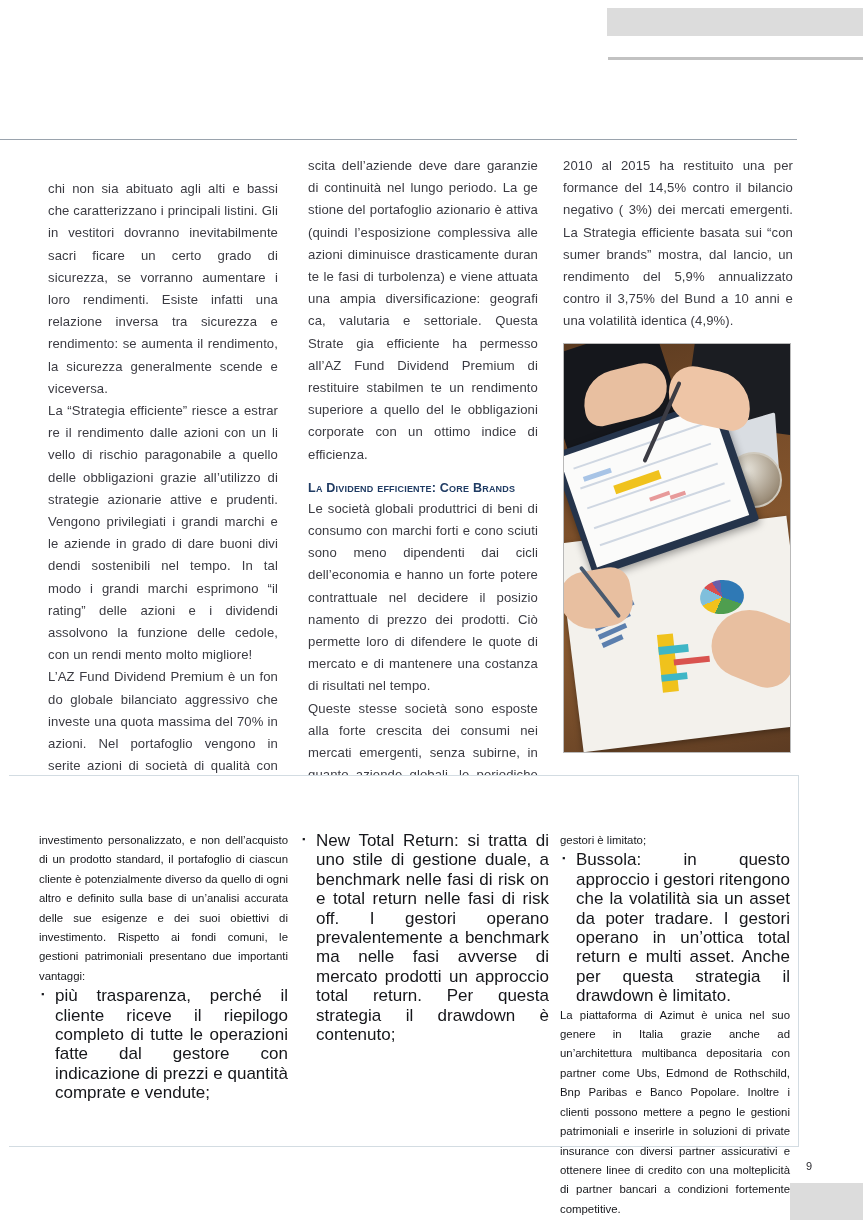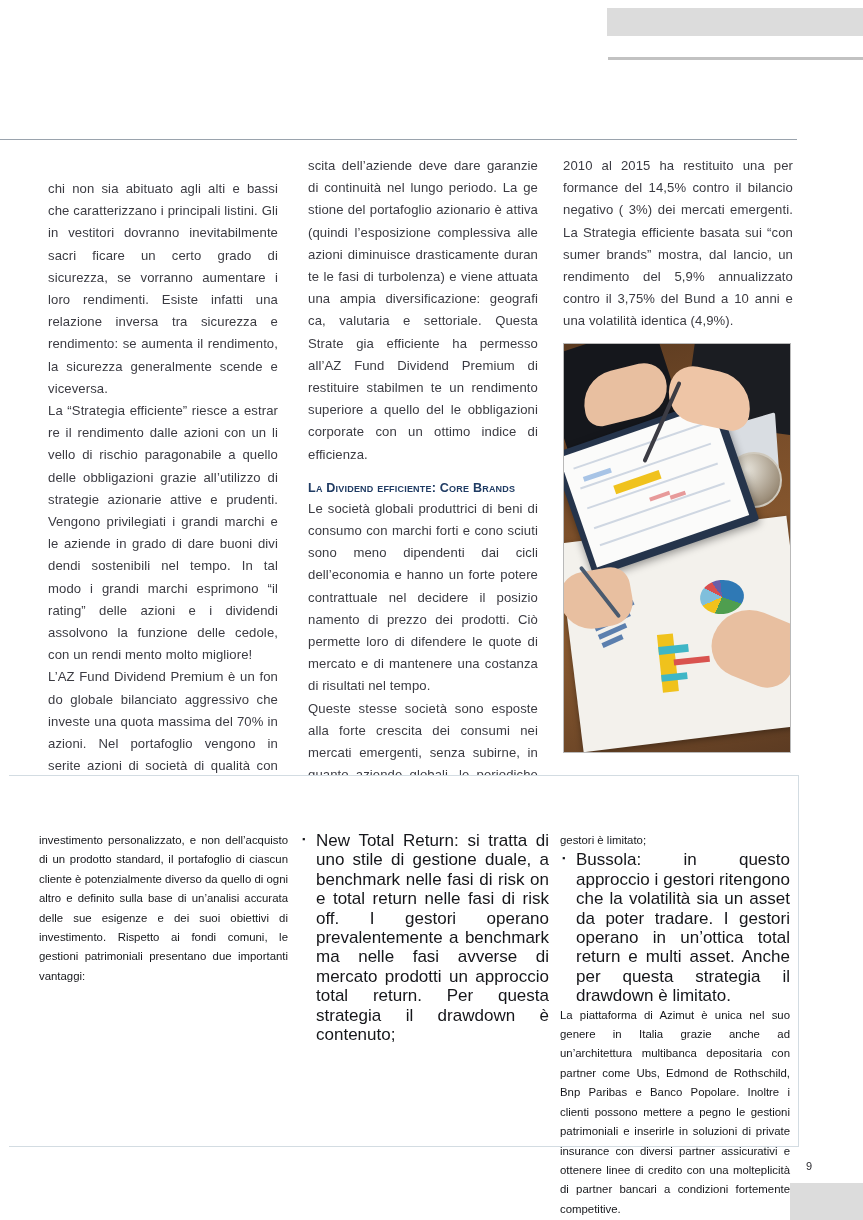--- a/index.html
+++ b/index.html
@@ -335,20 +335,21 @@
     <div class="ph-pen2"></div>
   </div>
 </div>
 
 <div class="lower-box">
   <div class="lower-cols">
 
     <div class="lcol lcol-1">
       <p class="small-text">investimento personalizzato, e non dell’acquisto di un prodotto standard, il portafoglio di ciascun cliente è potenzialmente diverso da quello di ogni altro e definito sulla base di un’analisi accurata delle sue esigenze e dei suoi obiettivi di investimento. Rispetto ai fondi comuni, le gestioni patrimoniali presentano due importanti vantaggi:</p>
       <ul class="bullets">
+        <li>più trasparenza, perché il cliente riceve il riepilogo completo di tutte le operazioni fatte dal gestore con indicazione di prezzi e quantità comprate e vendute;</li>
       </ul>
     </div>
 
     <div class="lcol lcol-2">
       <ul class="bullets">
         <li>New Total Return: si tratta di uno stile di gestione duale, a benchmark nelle fasi di risk on e total return nelle fasi di risk off. I gestori operano prevalentemente a benchmark ma nelle fasi avverse di mercato prodotti un approccio total return. Per questa strategia il drawdown è contenuto;</li>
       </ul>
     </div>
 
     <div class="lcol lcol-3">

